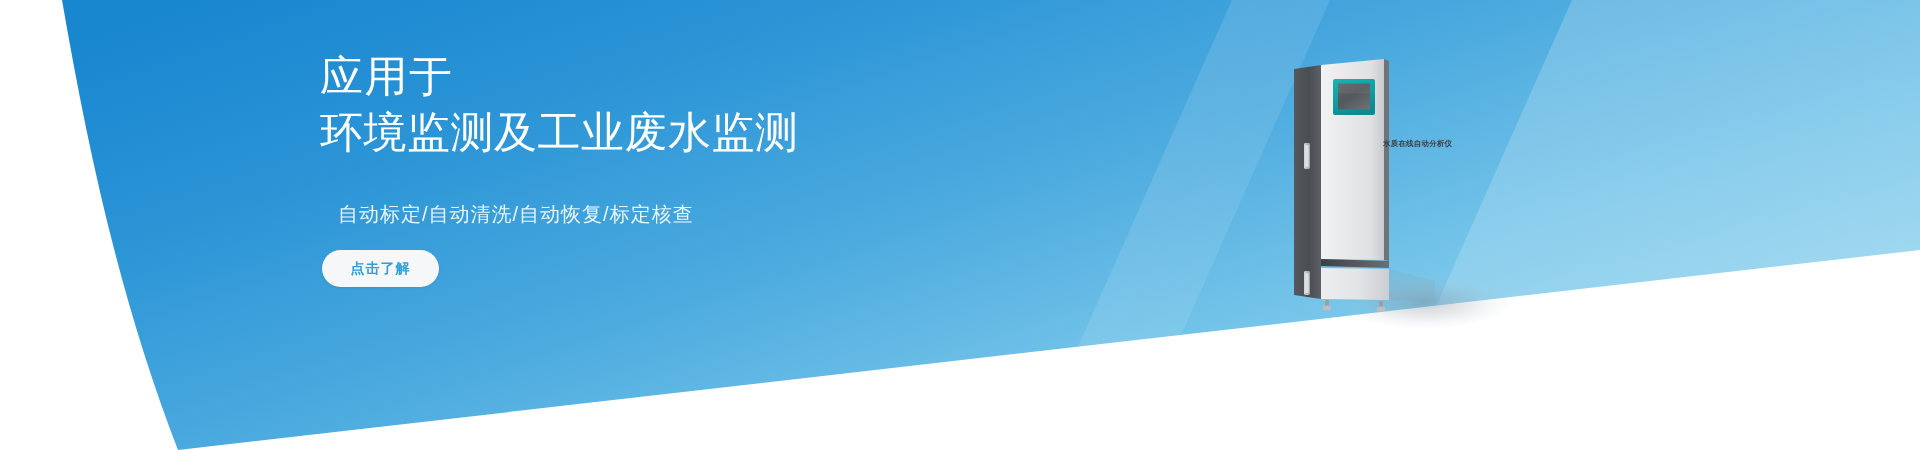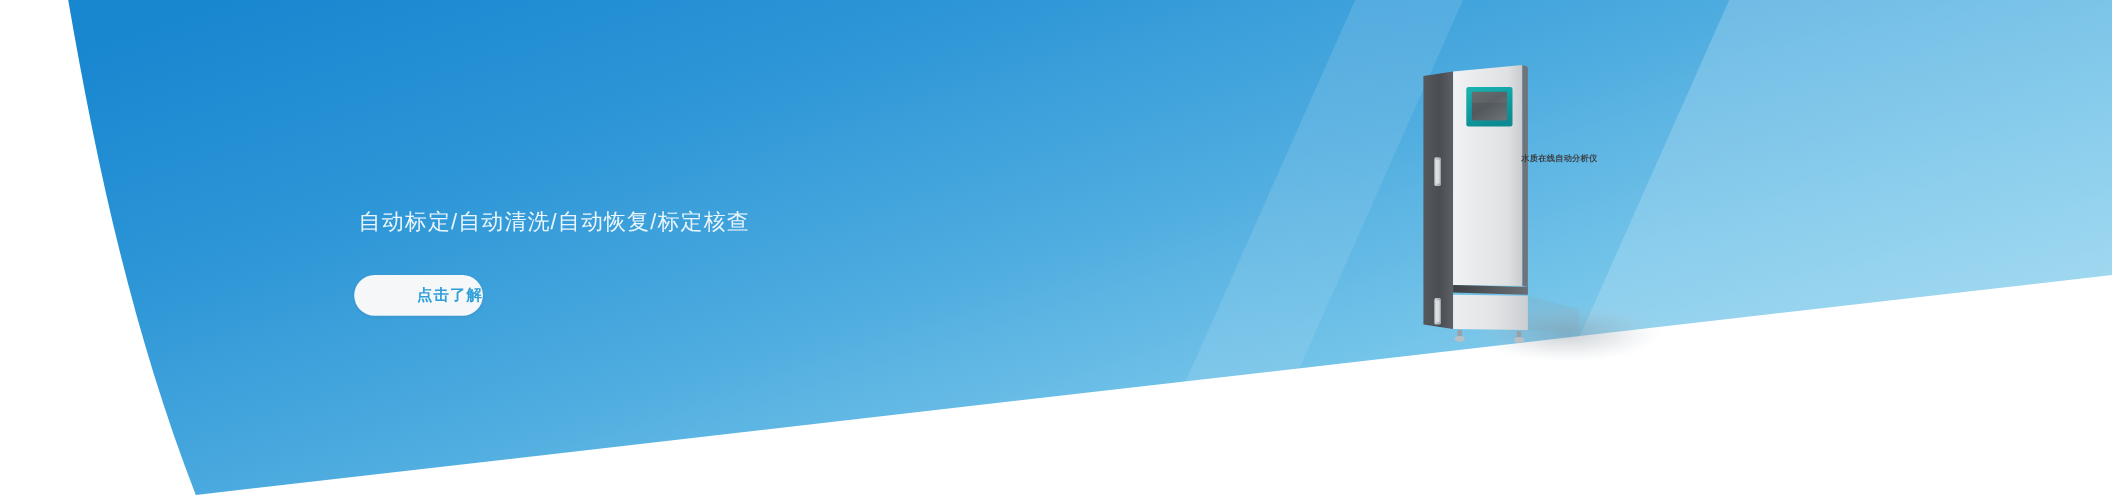--- a/index.html
+++ b/index.html
@@ -54,21 +54,21 @@
     display: block;
   }
   .headline .line2 {
     letter-spacing: 0.5px;
   }
 
   .subhead {
     position: absolute;
     left: 2px;
     top: 184px;
-    margin: 4px;
+    margin: 16px;
     color: #eaf6fd;
     font-size: 20px;
     font-weight: 400;
     line-height: 28px;
     letter-spacing: 1px;
     white-space: nowrap;
   }
 
   .cta {
     position: absolute;
@@ -80,21 +80,20 @@
     border-radius: 19px;
     background: #f6f7f8;
     color: #2e9fd8;
     font-family: "Liberation Sans", "DejaVu Sans", sans-serif;
     font-size: 14px;
     font-weight: 700;
     letter-spacing: 1px;
     cursor: pointer;
     padding: 0;
     box-shadow: 0 1px 3px rgba(0,0,0,0.08);
-    text-align: right;
   }
 
   
   .product {
     position: absolute;
     left: 1285px;
     top: 55px;
     width: 260px;
     height: 300px;
   }
@@ -148,20 +147,24 @@
     <polygon points="1232,0 1330,0 1130,450 1032,450" fill="url(#bandGrad)"></polygon>
     <polygon points="1572,0 1920,0 1920,450 1372,450" fill="url(#bandGrad2)"></polygon>
 
     <polygon points="1920,250 1920,450 178,450" fill="#ffffff"></polygon>
 
     <path d="M0,0 L62,0 C88,150 120,300 178,450 L0,450 Z" fill="#ffffff"></path>
   </svg>
 
   <div class="copy">
 
+    <h1 class="headline">
+      <span class="line line1">应用于</span>
+      <span class="line line2">环境监测及工业废水监测</span>
+    </h1>
 
     <p class="subhead">自动标定/自动清洗/自动恢复/标定核查</p>
 
     <button class="cta">点击了解</button>
   </div>
 
   <div class="product">
     <svg class="product-svg" viewBox="0 0 260 300">
       <defs>
         <linearGradient id="sideGrad" x1="0" y1="0" x2="1" y2="0">

